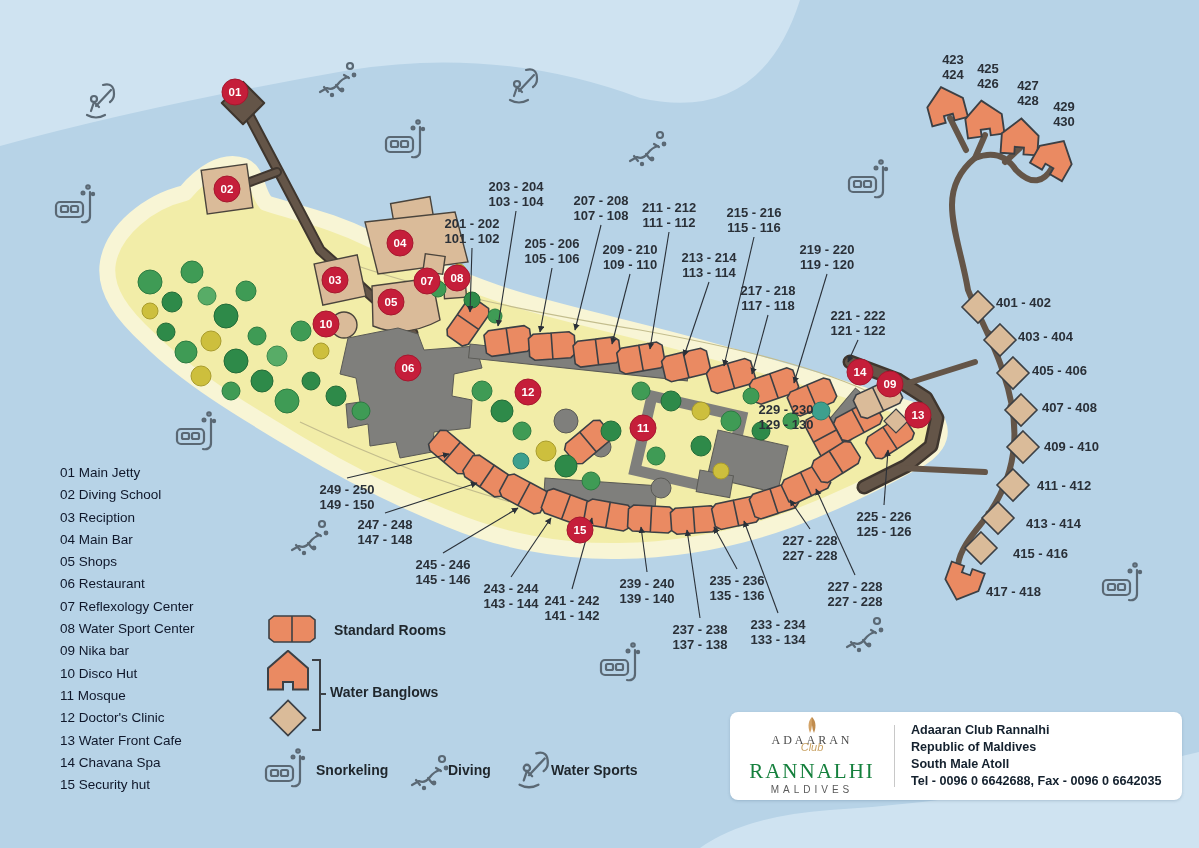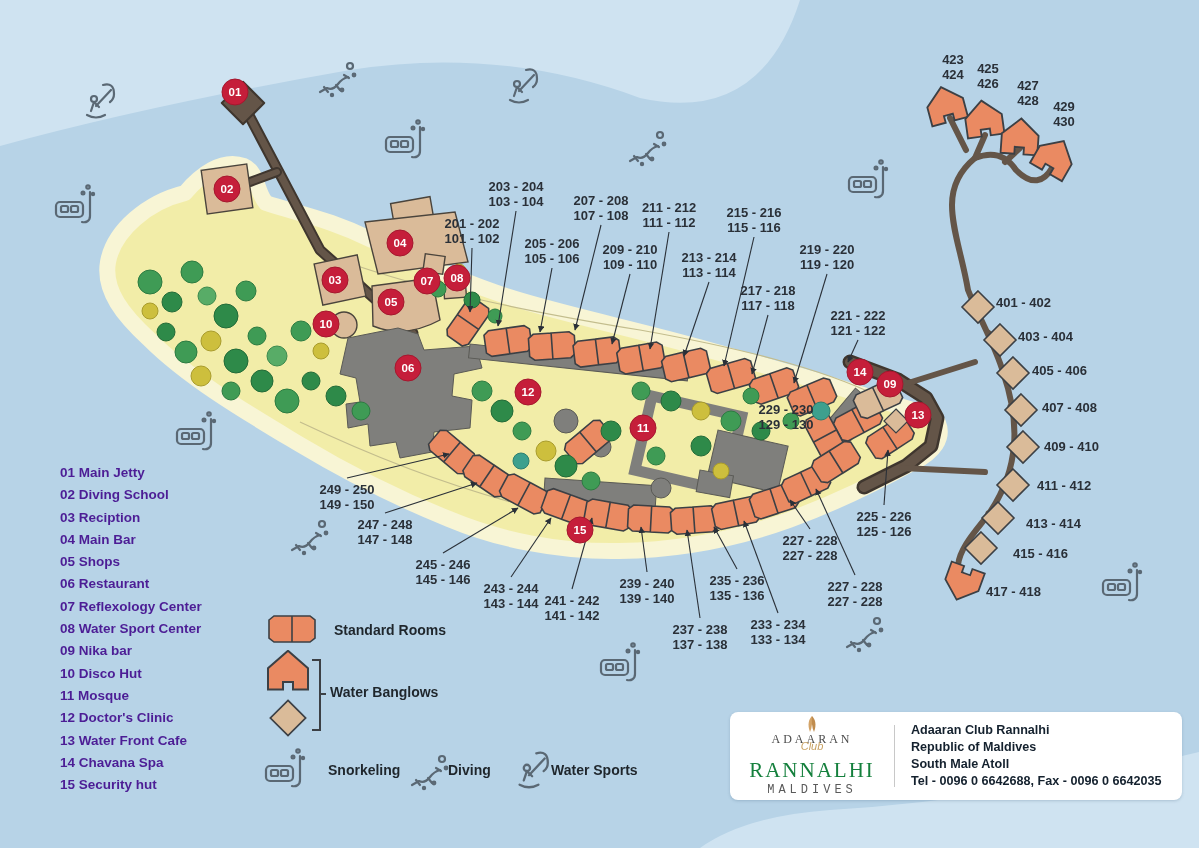--- a/index.html
+++ b/index.html
@@ -14,30 +14,30 @@
   .tnq{fill:#dabb99;stroke:#4a443c;stroke-width:1.4;}
   .gray{fill:#7f7f7c;stroke:#5a5a55;stroke-width:1;}
   .act{stroke:#5a6874;stroke-width:2.2;fill:none;stroke-linecap:round;stroke-linejoin:round;}
   .tA{fill:#3f9b55;stroke:#2c7b41;stroke-width:1;}
   .tB{fill:#2e8a49;stroke:#226b38;stroke-width:1;}
   .tC{fill:#58ac67;stroke:#3c8a4e;stroke-width:1;}
   .tY{fill:#cdbf3d;stroke:#a99c2c;stroke-width:1;}
   .tT{fill:#3da08e;stroke:#2d7f70;stroke-width:1;}
   
   .overlay{position:absolute;}
-  .facilities{left:60px;top:462px;color:#4c1d95;font-size:13.5px;font-weight:bold;line-height:22.3px;white-space:pre;}
+  .facilities{left:60px;top:462px;color:#0f172a;font-size:13.5px;font-weight:normal;line-height:22.3px;white-space:pre;}
   .facilities div{height:22.3px;}
   .lg-label{position:absolute;color:#1f262c;font-size:14px;font-weight:bold;}
   .contact{left:730px;top:712px;width:452px;height:88px;background:#ffffff;border-radius:8px;
            box-shadow:0 1px 3px rgba(60,90,120,.25);display:flex;align-items:center;}
   .logo{width:164px;display:flex;flex-direction:column;align-items:center;justify-content:center;line-height:1;}
   .logo .l1{font-family:"Liberation Serif",serif;font-size:12px;letter-spacing:3px;color:#4a4a4a;margin-top:1px;}
   .logo .scr{font-family:Liberation Sans, sans-serif;font-style:italic;font-size:11px;color:#c9a263;margin-top:-4px;}
   .logo .l2{font-family:Liberation Serif, serif;font-size:21px;letter-spacing:2px;color:#15803d;margin-top:8px;}
-  .logo .l3{font-family:Liberation Mono, monospace;font-size:12px;letter-spacing:4px;color:#5a5a5a;margin-top:3px;}
+  .logo .l3{font-family:Liberation Sans, sans-serif;font-size:10px;letter-spacing:4px;color:#5a5a5a;margin-top:3px;}
   .divider{width:1px;height:62px;background:#c8c8c8;}
   .contact-text{flex:1;padding-left:16px;color:#14212e;font-size:12.6px;font-weight:bold;line-height:1.36;}
 </style>
 </head>
 <body>
 
 <svg id="stage" viewBox="0 0 1199 848">
   <defs>
     <marker id="arrow" markerWidth="7" markerHeight="7" refX="5.5" refY="3" orient="auto">
       <path d="M0,0 L6,3 L0,6 Z" fill="#2a3038"></path>
@@ -384,21 +384,21 @@
     <path d="M48,10 L56,10 L56,44 L62,44 M56,44 L56,80 L48,80" fill="none" stroke="#3c4045" stroke-width="2"></path>
   </svg>
 </div>
 <div class="lg-label" style="left:330px;top:684px;">Water Banglows</div>
 
 <div class="overlay" style="left:264px;top:748px;">
   <svg width="44" height="44" viewBox="0 0 44 44">
       <use href="#icon-snorkel"></use>
     </svg>
 </div>
-<div class="lg-label" style="left:328px;top:762px;">Snorkeling</div>
+<div class="lg-label" style="left:316px;top:762px;">Snorkeling</div>
 
 <div class="overlay" style="left:406px;top:750px;">
   <svg width="44" height="44" viewBox="0 0 44 44">
       <use href="#icon-diving"></use>
     </svg>
 </div>
 <div class="lg-label" style="left:448px;top:762px;">Diving</div>
 
 <div class="overlay" style="left:506px;top:746px;">
   <svg width="46" height="48" viewBox="0 0 44 44">

